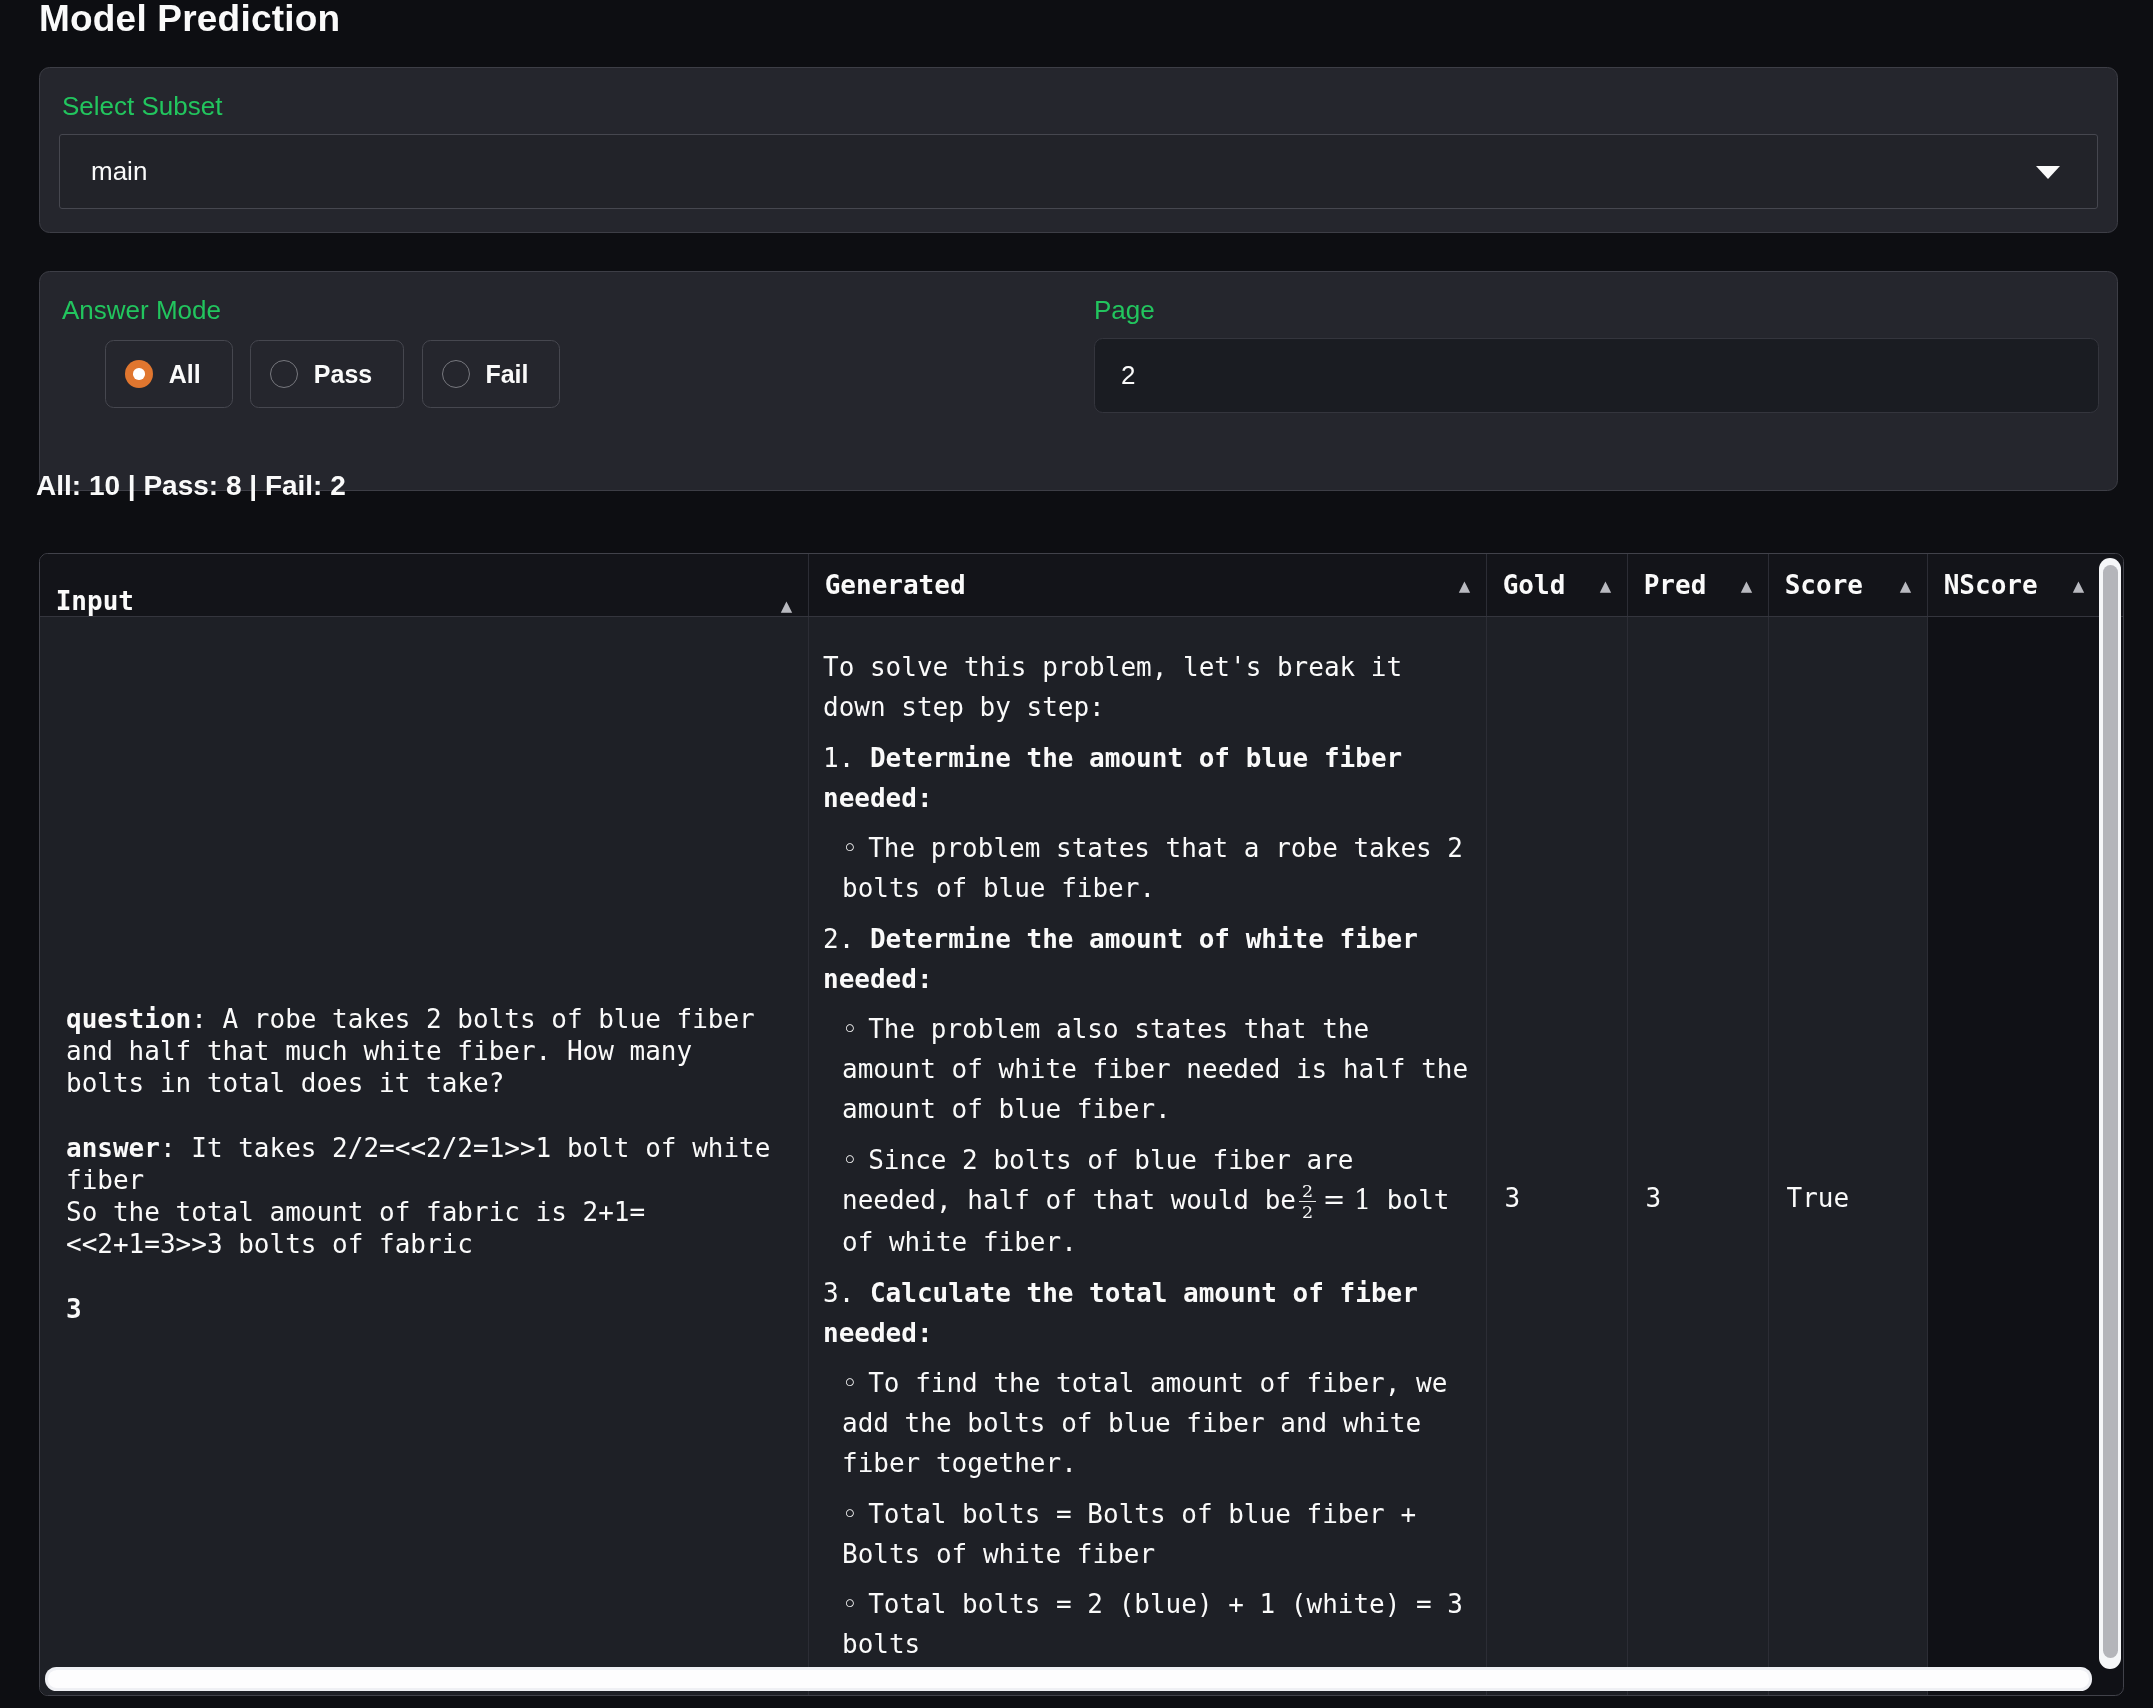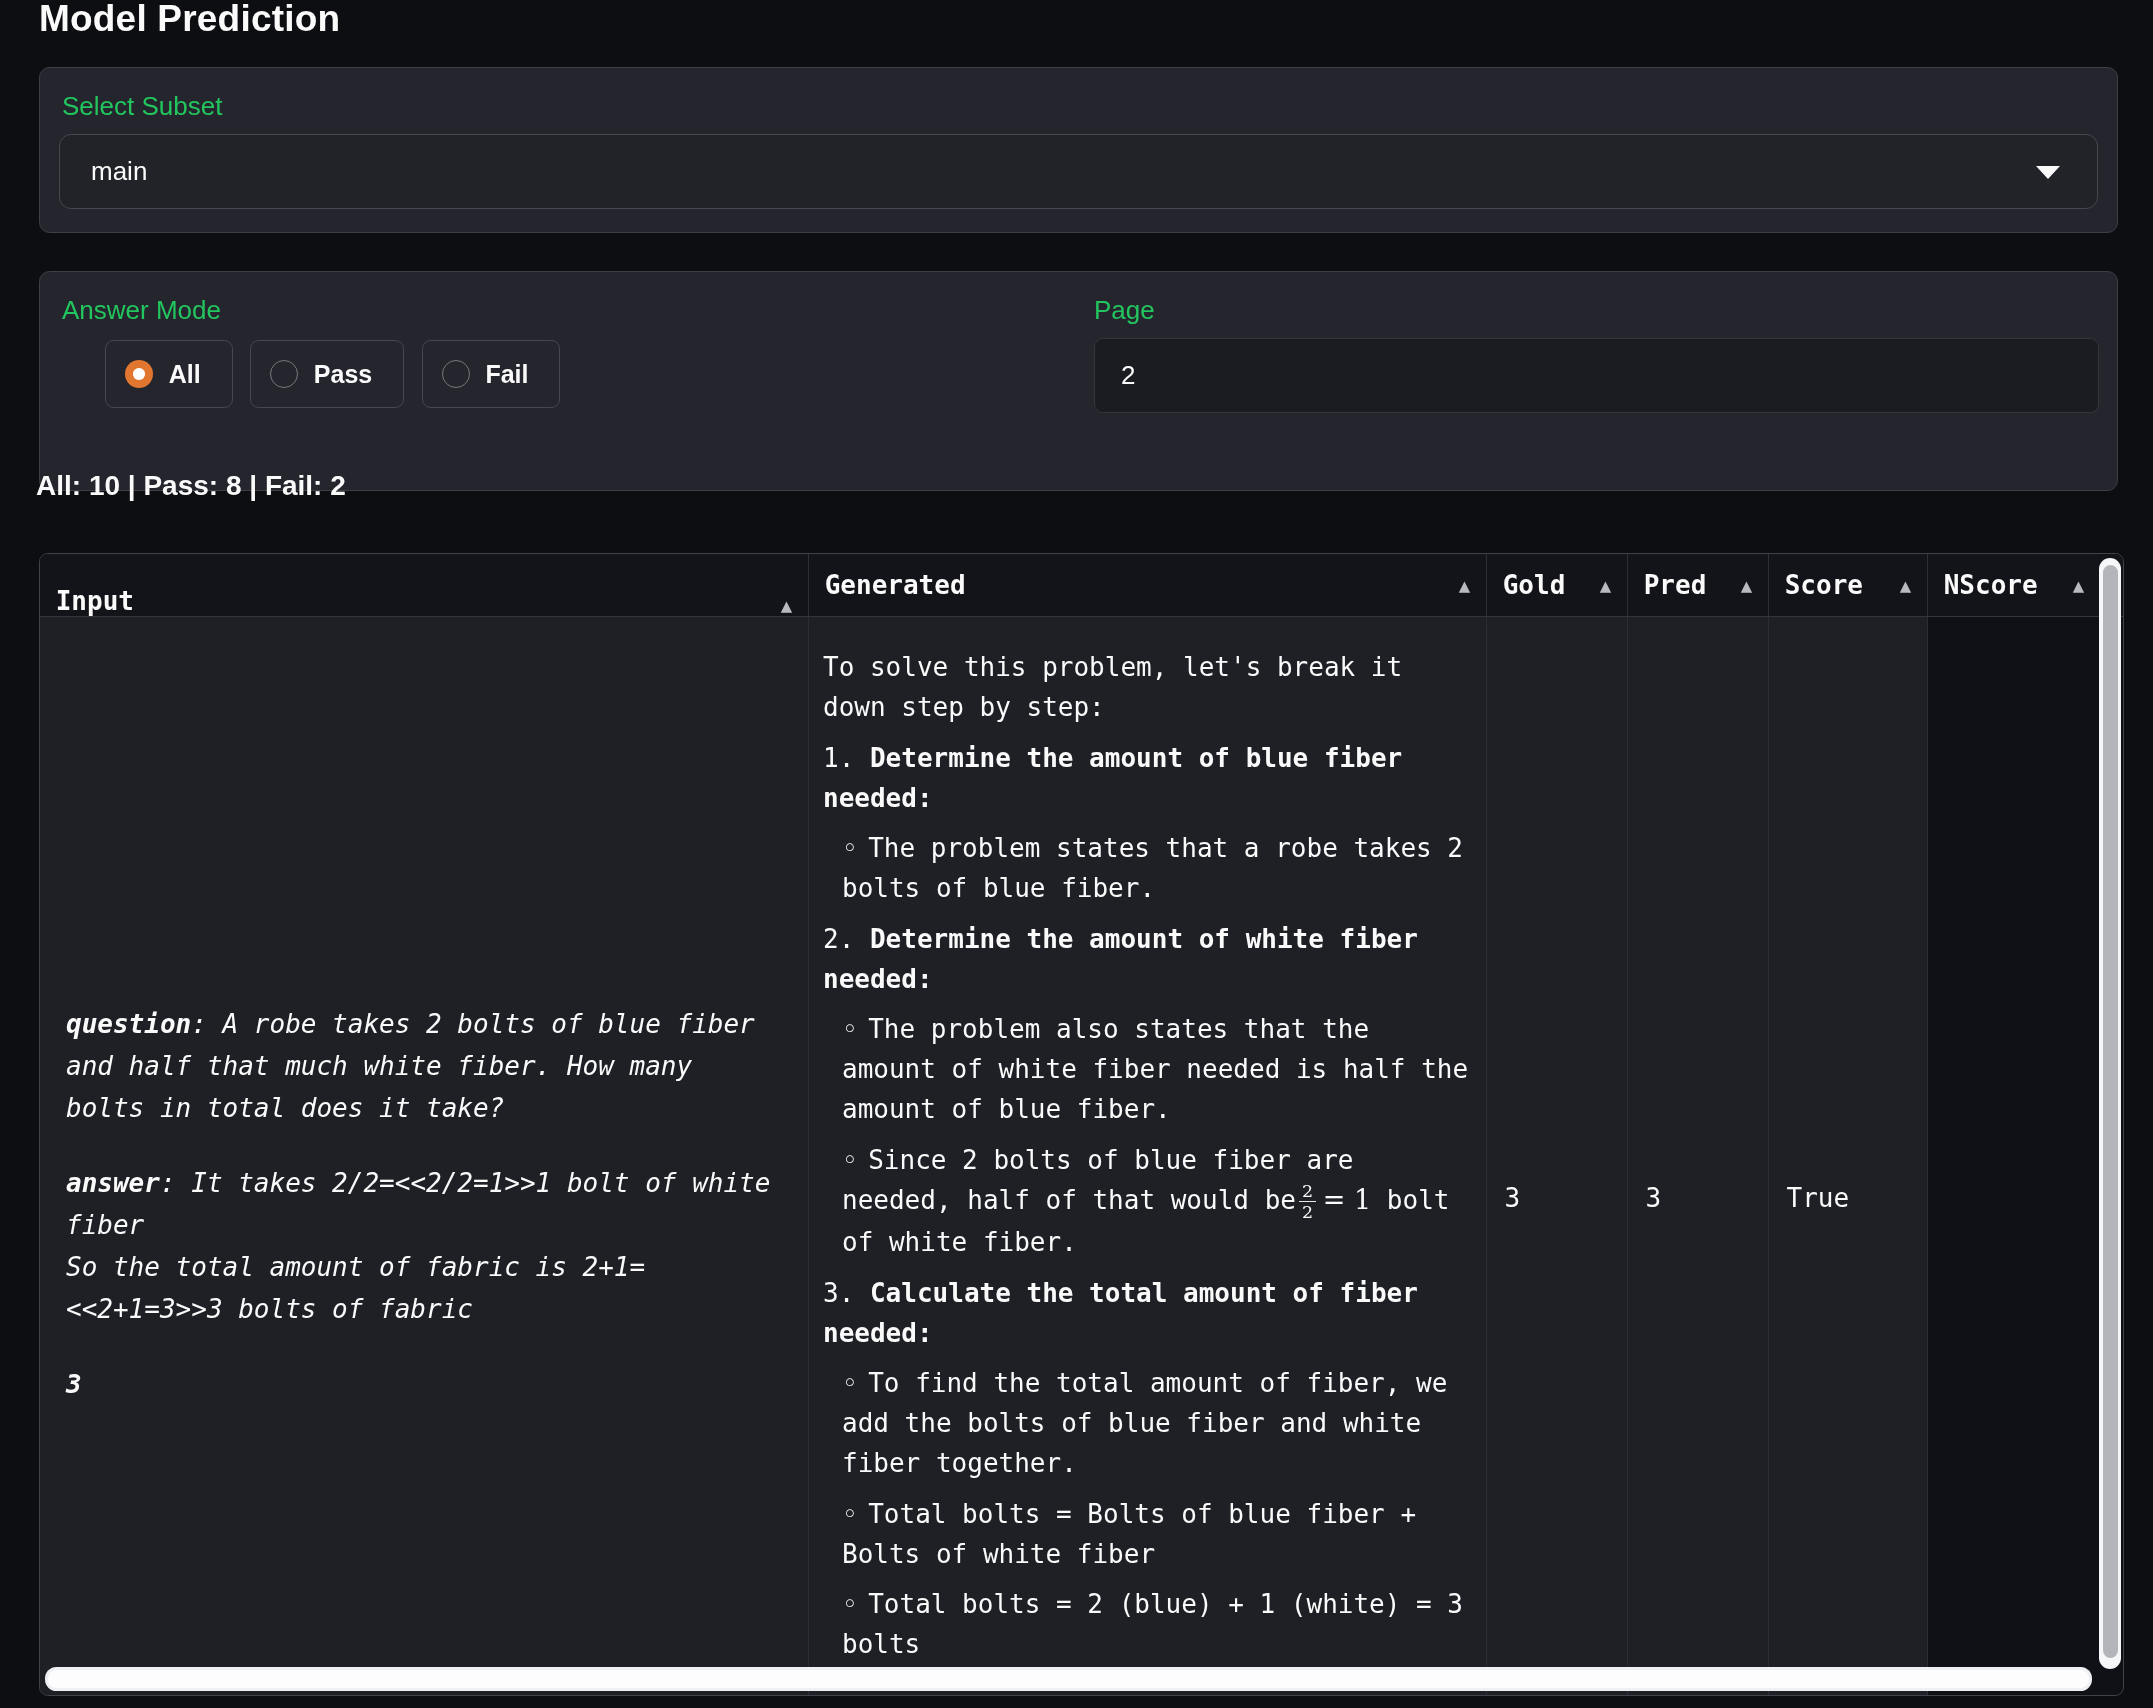--- a/index.html
+++ b/index.html
@@ -20,21 +20,21 @@
     background:#25262d; border:0.9px solid #3d3e46; border-radius:10.5px;
   }
   #panel-subset{ top:67px; height:166px; }
   #panel-filters{ top:271px; height:220px; }
   .widget-label{
     position:absolute; left:22px; top:23px;
     font-size:26px; color:#22c55e;
   }
   .selectbox{
     position:absolute; left:19px; right:19px; top:66px; height:75px;
-    background:#222329; border:0.9px solid #46474f; border-radius:12px;
+    background:#222329; border:0.9px solid #46474f; border-radius:3px;
     display:flex; align-items:center; padding:0 31px;
     font-size:26px; cursor:pointer;
   }
   .caret-down{
     position:absolute; right:37px; top:50%; margin-top:-5.2px;
     width:0; height:0;
     border-left:12.2px solid transparent; border-right:12.2px solid transparent;
     border-top:13px solid #fafafa;
   }
   .radio-row{
@@ -89,21 +89,21 @@
     display:flex;
   }
   .cell{
     height:100%; border-right:0.9px solid #2c2d35;
     background:#1e2026; position:relative; font-size:26px;
   }
   .w-input{ width:769px;align-items:flex-end; } .w-gen{ width:678px; }
   .w-gold{ width:141px; } .w-pred{ width:141px; }
   .w-score{ width:159px; } .w-nscore{ width:172px; border-right:none; }
   .input-content{
-    position:absolute; top:386px; left:26px; right:26px; line-height:42px;font-style:italic;
+    position:absolute; top:386px; left:26px; right:26px; line-height:32px;
   }
   .input-content p{ margin-bottom:33px; }
   .input-content p:last-child{ margin-bottom:0; }
   .gen-content{
     position:absolute; top:30px; left:14px; right:14px; line-height:40px;
   }
   .gen-block{ margin-bottom:10.5px; }
   .bullet{ margin-left:19px; }
   .bullet .marker{ display:inline-block; width:15.7px; margin-right:10.5px; }
   .step-title{ font-weight:700; }

